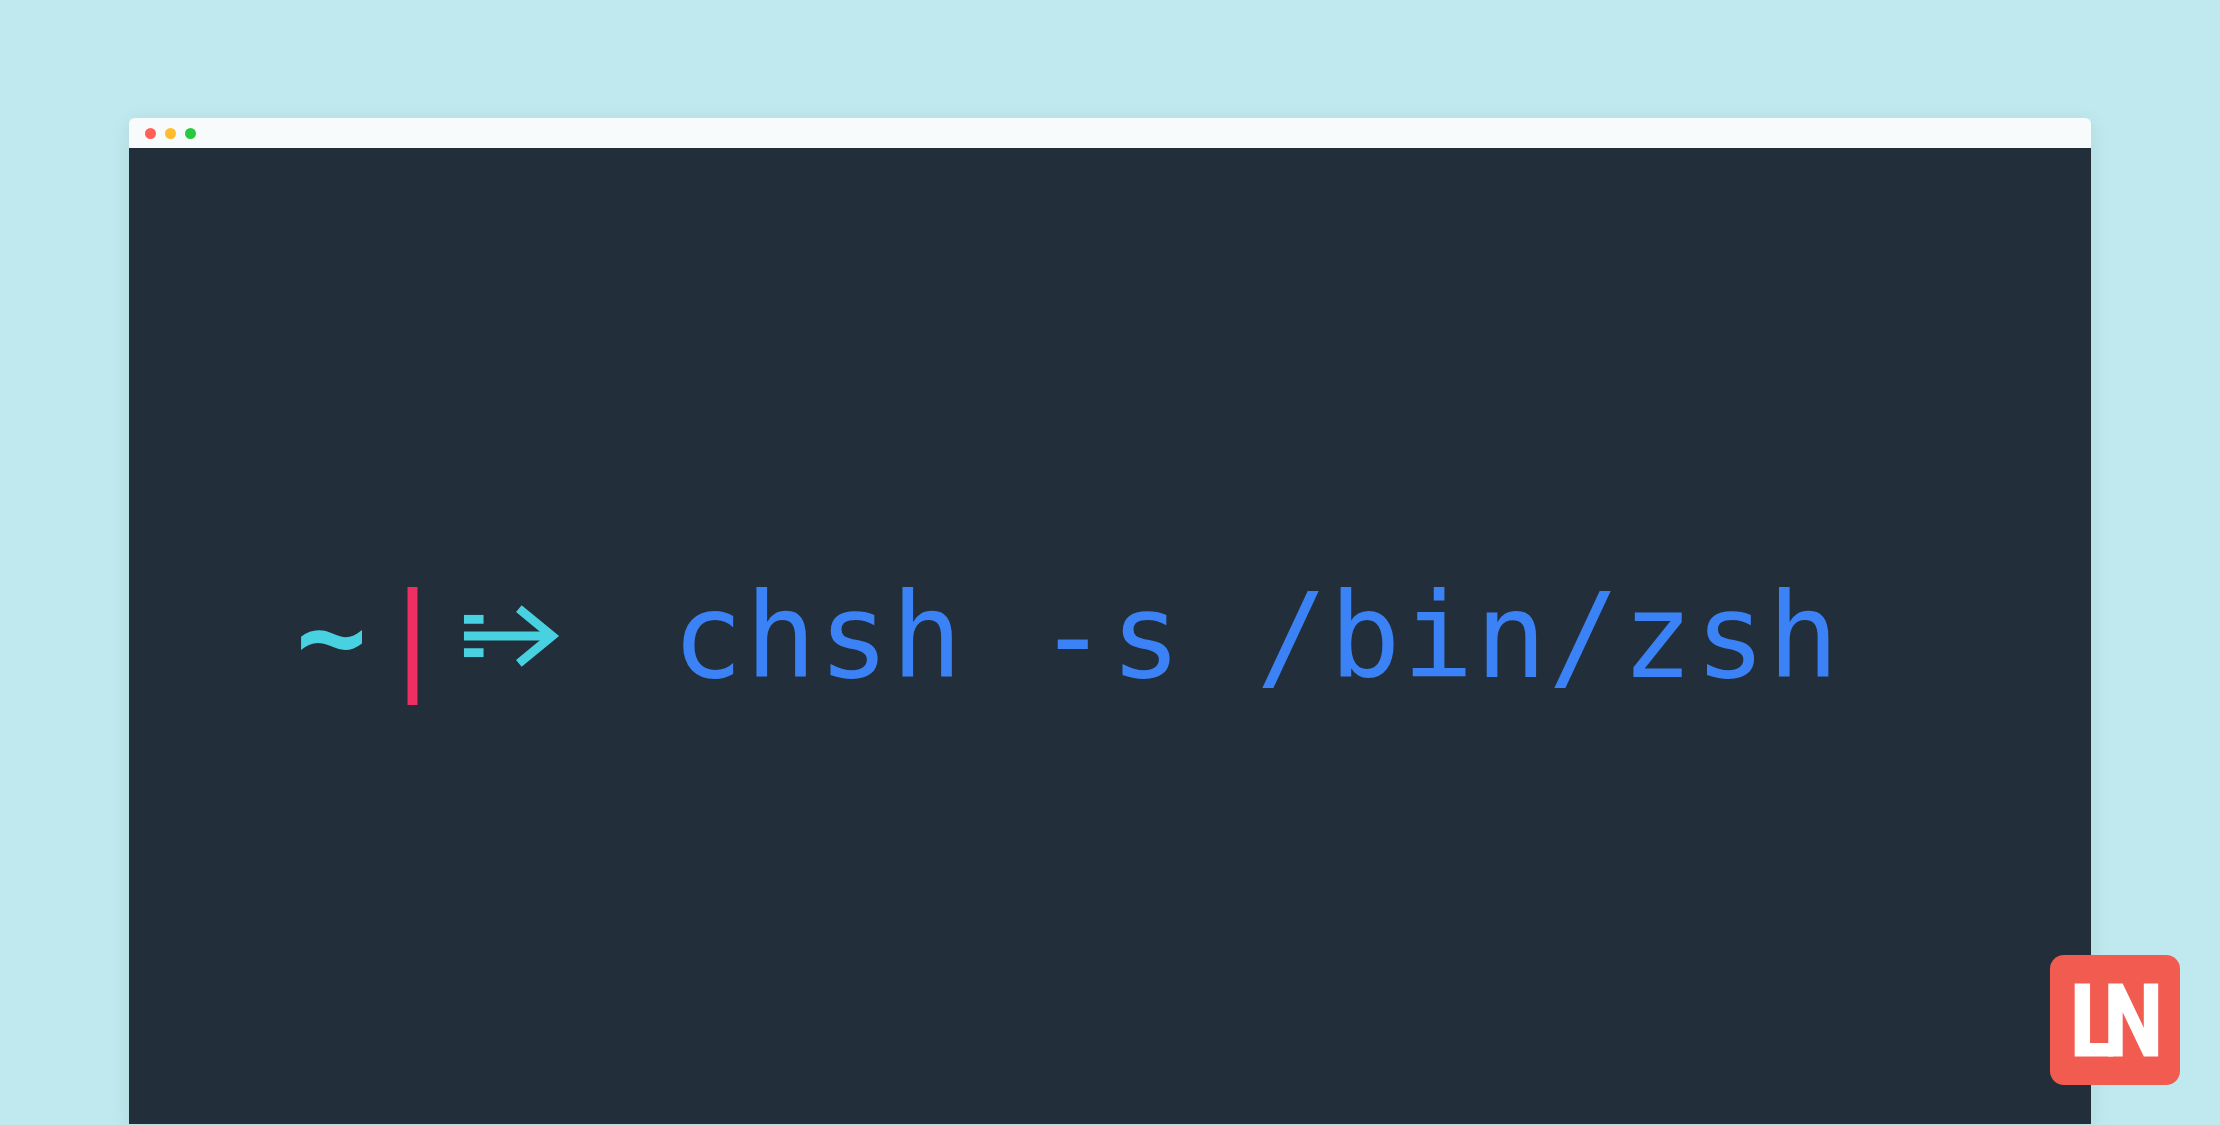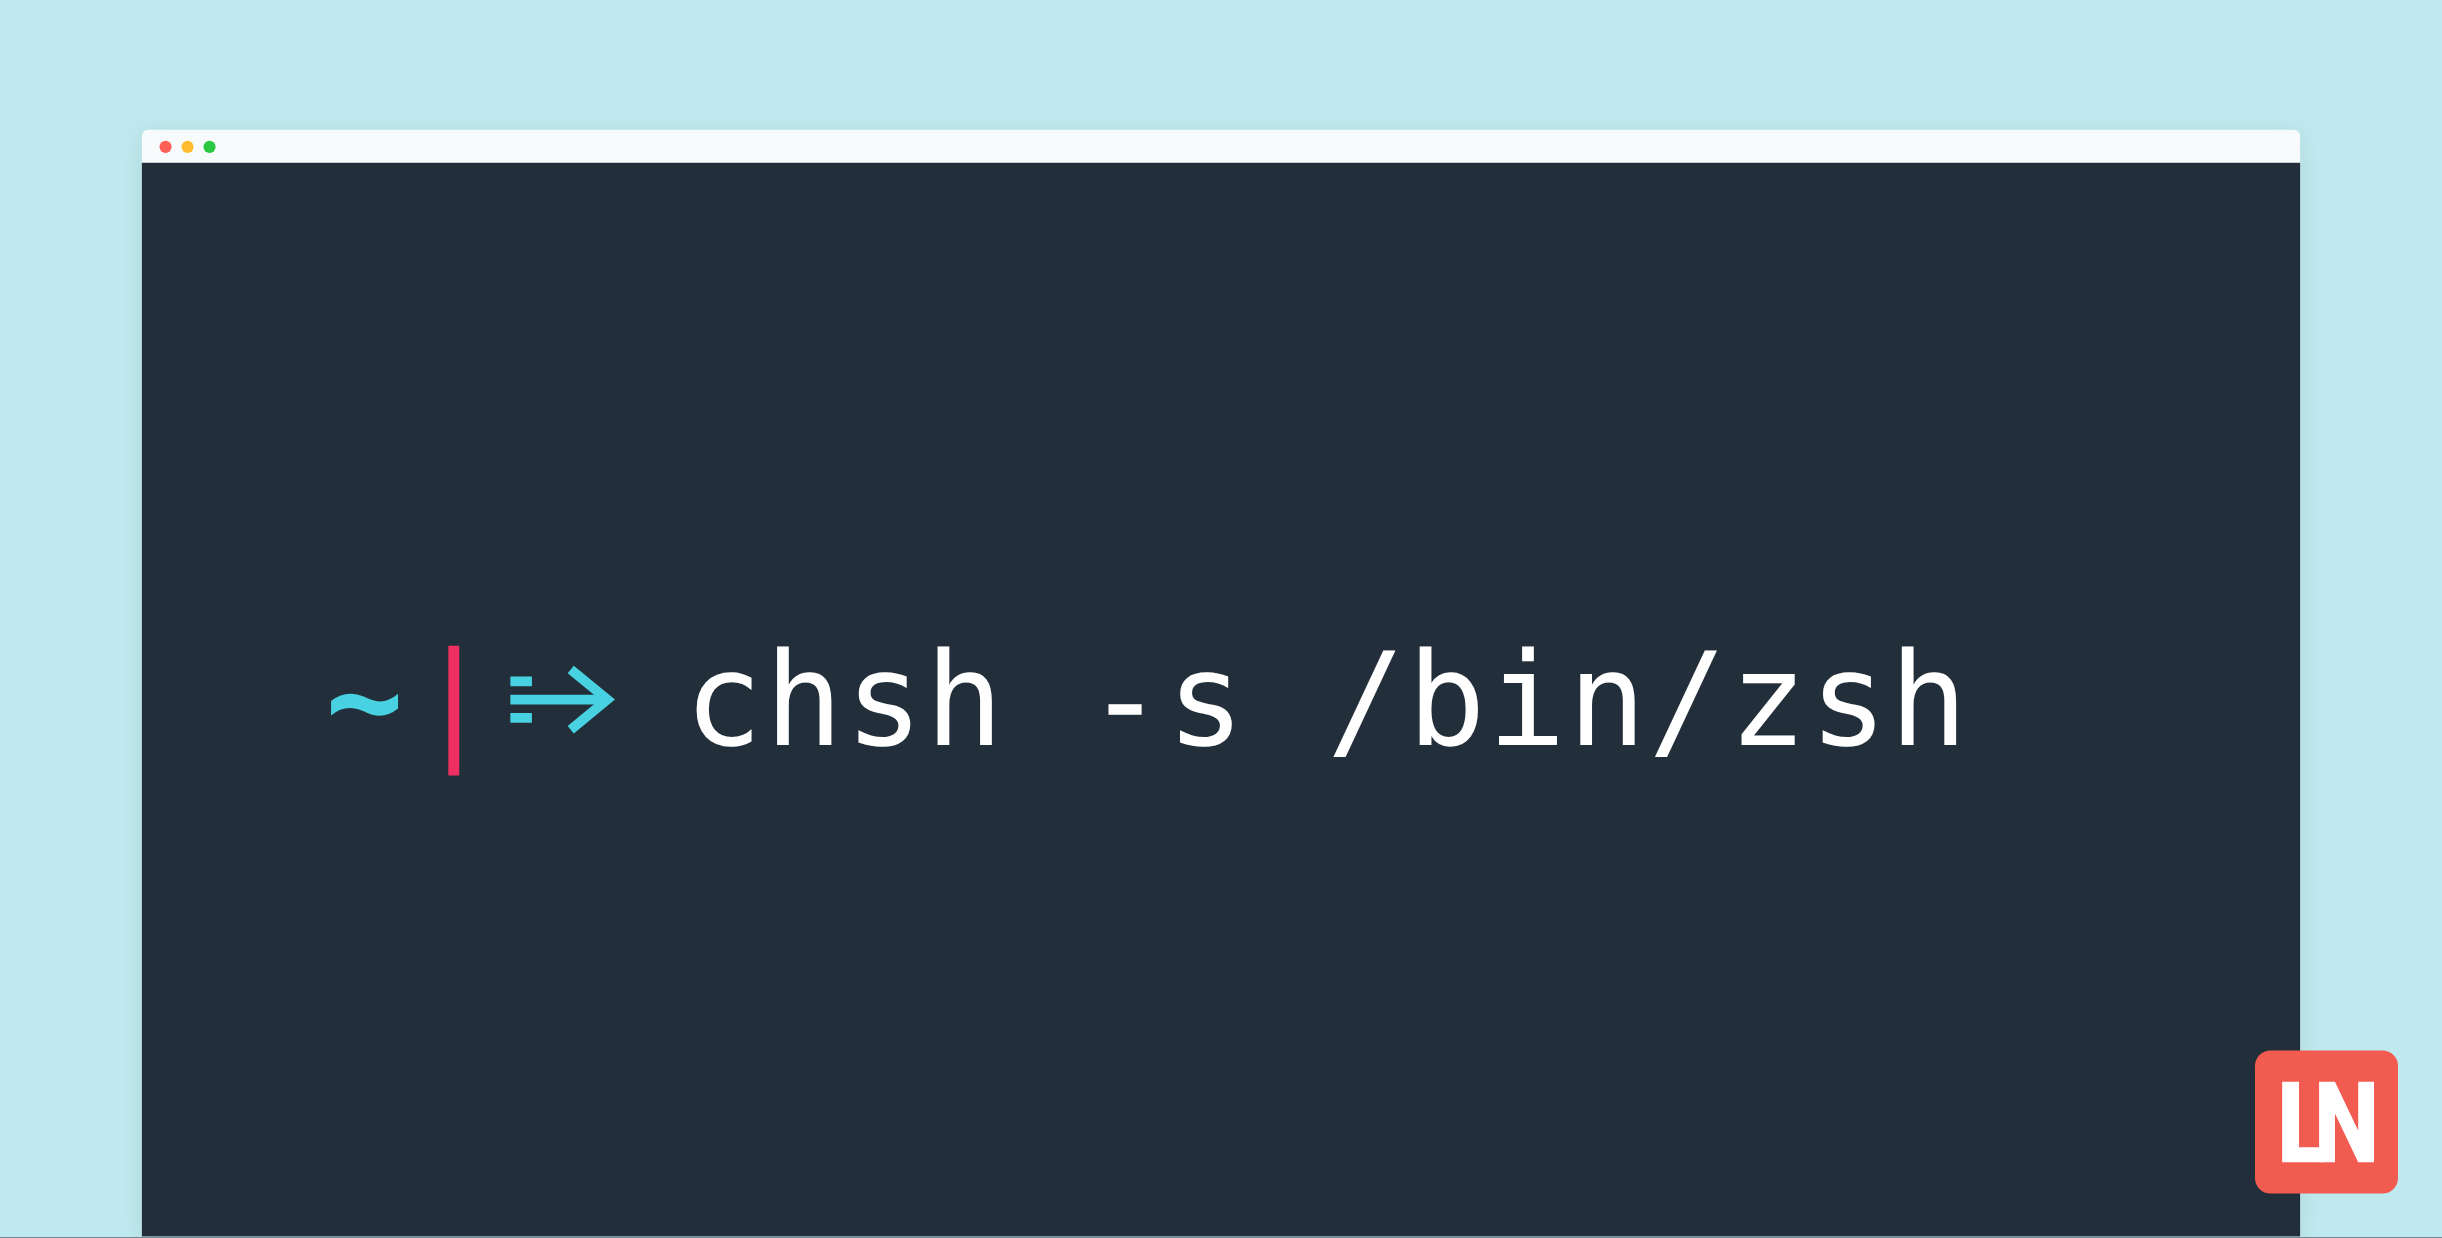--- a/index.html
+++ b/index.html
@@ -80,23 +80,23 @@
       display: flex;
       align-items: center;
     }
 
     .prompt-arrow svg {
       width: 98px;
       height: 70px;
     }
 
     .command-text {
-      color: #ffffff;
+      color: #3b82f6;
       font-weight: 300;
-      margin-left: 62px;
+      margin-left: 112px;
       letter-spacing: 2px;
       text-align: center;
     }
 
     .logo-badge {
       position: absolute;
       right: 40px;
       bottom: 40px;
       width: 130px;
       height: 130px;

